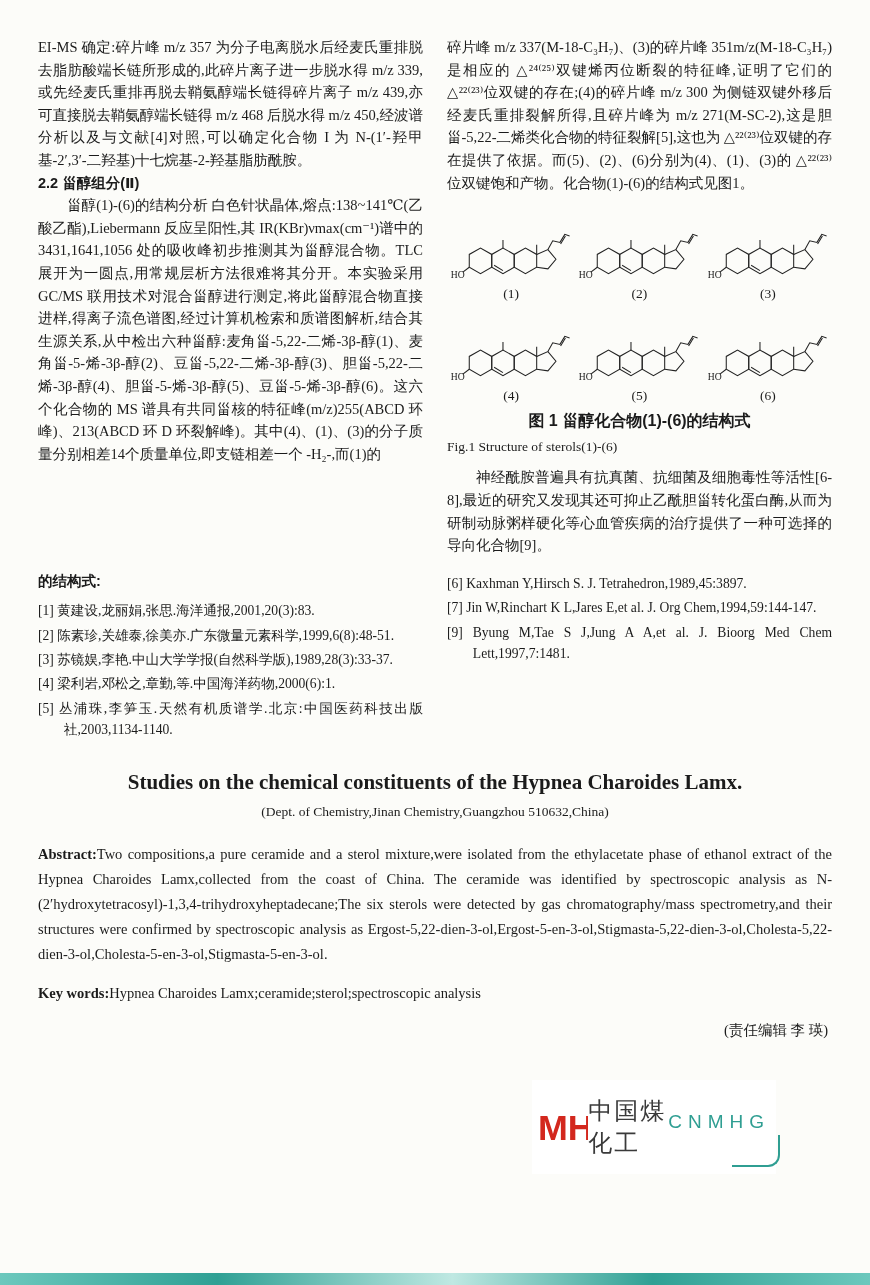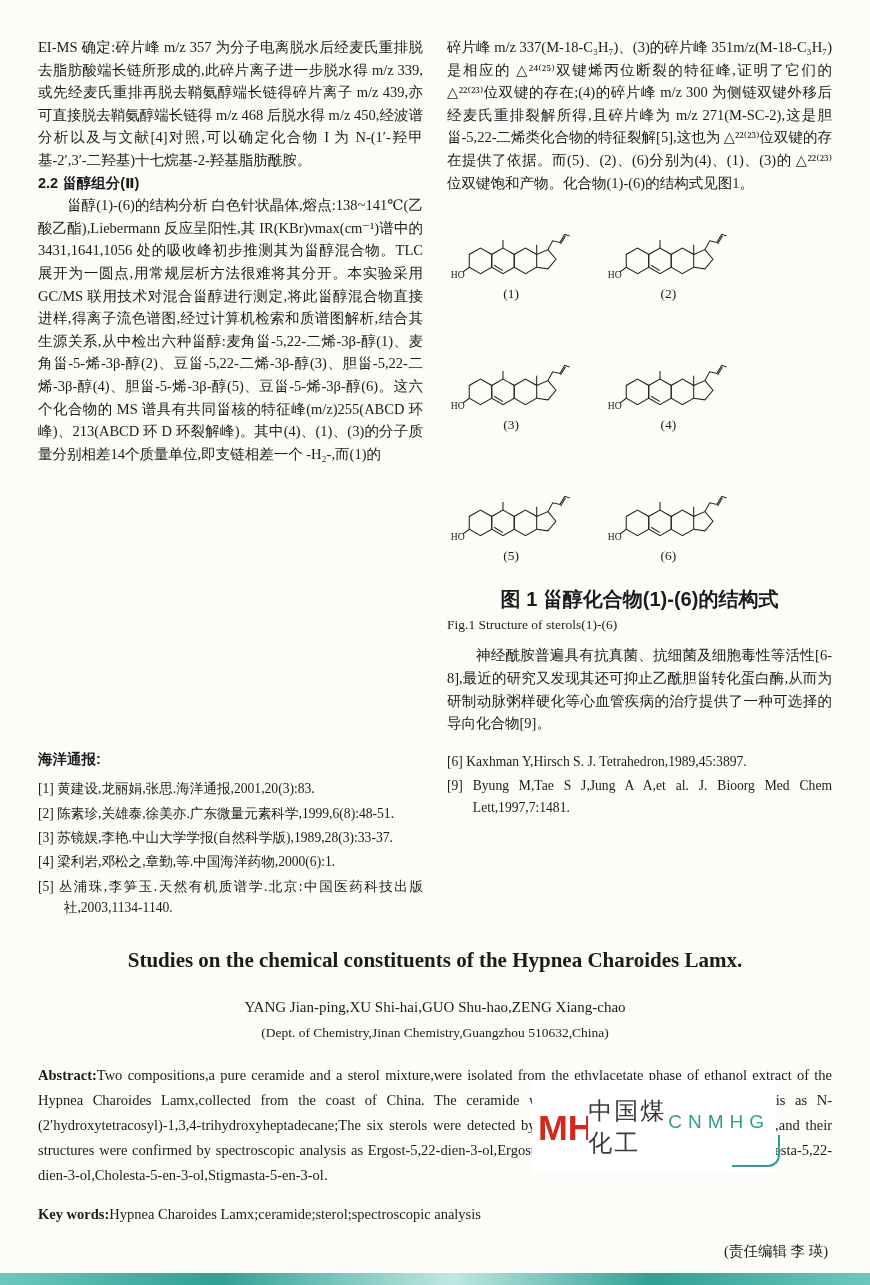--- a/index.html
+++ b/index.html
@@ -18,25 +18,25 @@
   .columns{display:flex;gap:24px;margin-top:12px;}
   .col{width:385px;font-size:14.5px;line-height:22.6px;text-align:justify;}
   .col p{margin:0;}
   p.indent{text-indent:2em;}
   .sec-heading{
     font-family:"Liberation Sans","DejaVu Sans",sans-serif;
     font-weight:bold;font-size:14.5px;margin:1px 0;
   }
   
   .figure{margin:6px 0 2px;}
-  .structs{display:flex;flex-wrap:wrap;gap:29px;}
+  .structs{display:flex;flex-wrap:wrap;}
   .struct{width:33.33%;text-align:center;}
   .struct svg{display:block;margin:0 auto;}
   .slabel{font-size:13.5px;margin-top:-6px;line-height:16px;}
-  .figcap-cn{text-align:center;font-size:20px;font-weight:600;margin-top:24px;
+  .figcap-cn{text-align:center;font-size:16px;font-weight:600;margin-top:6px;
     font-family:"Liberation Sans","DejaVu Sans",sans-serif;}
   .figcap-en{text-align:left;font-size:13.5px;margin:3px 0 8px;}
   
   .refs{display:flex;gap:24px;margin-top:14px;}
   .refcol{width:385px;font-size:13.6px;line-height:21.4px;text-align:justify;}
   .refhead{font-family:"Liberation Sans","DejaVu Sans",sans-serif;font-weight:bold;font-size:14.5px;margin:0 0 8px;}
   .ref{padding-left:1.9em;text-indent:-1.9em;margin:0 0 3px;}
   
   .english{margin-top:26px;}
   .etitle{text-align:center;font-size:21px;font-weight:bold;margin:10px 0 0;}
@@ -203,49 +203,49 @@
         <div class="figcap-cn">图 1  甾醇化合物(1)-(6)的结构式</div>
         <div class="figcap-en">Fig.1  Structure of sterols(1)-(6)</div>
       </div>
 
       <p class="indent">神经酰胺普遍具有抗真菌、抗细菌及细胞毒性等活性[6-8],最近的研究又发现其还可抑止乙酰胆甾转化蛋白酶,从而为研制动脉粥样硬化等心血管疾病的治疗提供了一种可选择的导向化合物[9]。</p>
     </div>
   </div>
 
   <div class="refs">
     <div class="refcol">
-      <div class="refhead">海洋通报:</div>
+      <div class="refhead">的结构式:</div>
       <div>
 
           <p class="ref">[1] 黄建设,龙丽娟,张思.海洋通报,2001,20(3):83.</p>
 
           <p class="ref">[2] 陈素珍,关雄泰,徐美亦.广东微量元素科学,1999,6(8):48-51.</p>
 
           <p class="ref">[3] 苏镜娱,李艳.中山大学学报(自然科学版),1989,28(3):33-37.</p>
 
           <p class="ref">[4] 梁利岩,邓松之,章勤,等.中国海洋药物,2000(6):1.</p>
 
           <p class="ref">[5] 丛浦珠,李笋玉.天然有机质谱学.北京:中国医药科技出版社,2003,1134-1140.</p>
         </div>
     </div>
     <div class="refcol" style="padding-top:2px;">
       <div>
 
           <p class="ref">[6] Kaxhman Y,Hirsch S. J. Tetrahedron,1989,45:3897.</p>
 
+          <p class="ref">[7] Jin W,Rinchart K L,Jares E,et al. J. Org Chem,1994,59:144-147.</p>
 
 
           <p class="ref">[9] Byung M,Tae S J,Jung A A,et al. J. Bioorg Med Chem Lett,1997,7:1481.</p>
         </div>
     </div>
   </div>
 
   <div class="english">
     <div class="etitle">Studies on the chemical constituents of the Hypnea Charoides Lamx.</div>
-    <div class="eauthors">YANG Jian-ping,XU Shi-hai,GUO Shu-hao,ZENG Xiang-chao</div>
     <div class="eaffil">(Dept. of Chemistry,Jinan Chemistry,Guangzhou  510632,China)</div>
     <p class="abstract"><b>Abstract:</b><span>Two compositions,a pure ceramide and a sterol mixture,were isolated from the ethylacetate phase of ethanol extract of the Hypnea Charoides Lamx,collected from the coast of China. The ceramide was identified by spectroscopic analysis as N-(2′hydroxytetracosyl)-1,3,4-trihydroxyheptadecane;The six sterols were detected by gas chromatography/mass spectrometry,and their structures were confirmed by spectroscopic analysis as Ergost-5,22-dien-3-ol,Ergost-5-en-3-ol,Stigmasta-5,22-dien-3-ol,Cholesta-5,22-dien-3-ol,Cholesta-5-en-3-ol,Stigmasta-5-en-3-ol.</span></p>
     <p class="keywords"><b>Key words:</b><span>Hypnea Charoides Lamx;ceramide;sterol;spectroscopic analysis</span></p>
     <div class="editor">(责任编辑  李  瑛)</div>
   </div>
 
 </div>
 
 <div class="watermark">
   <svg width="64" height="58" viewBox="0 0 70 60">

